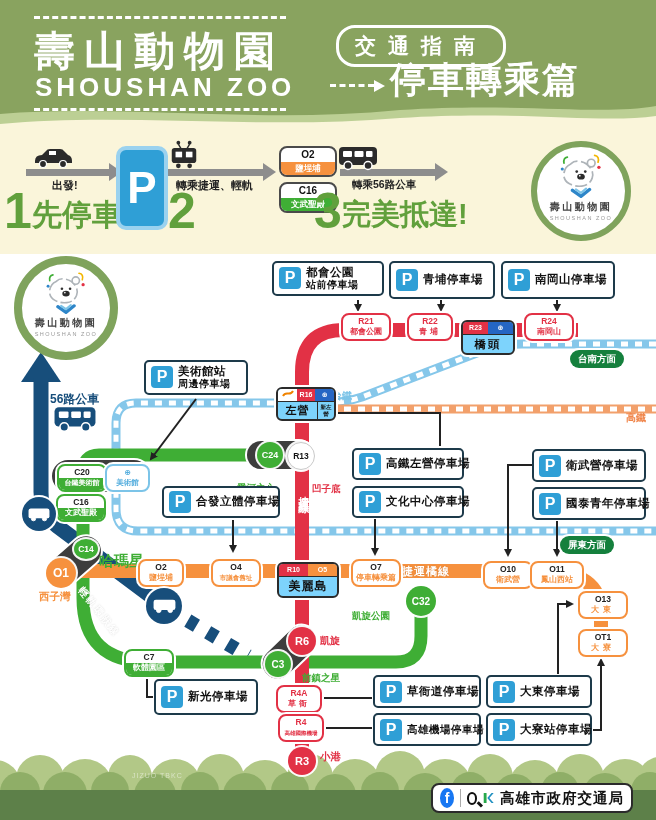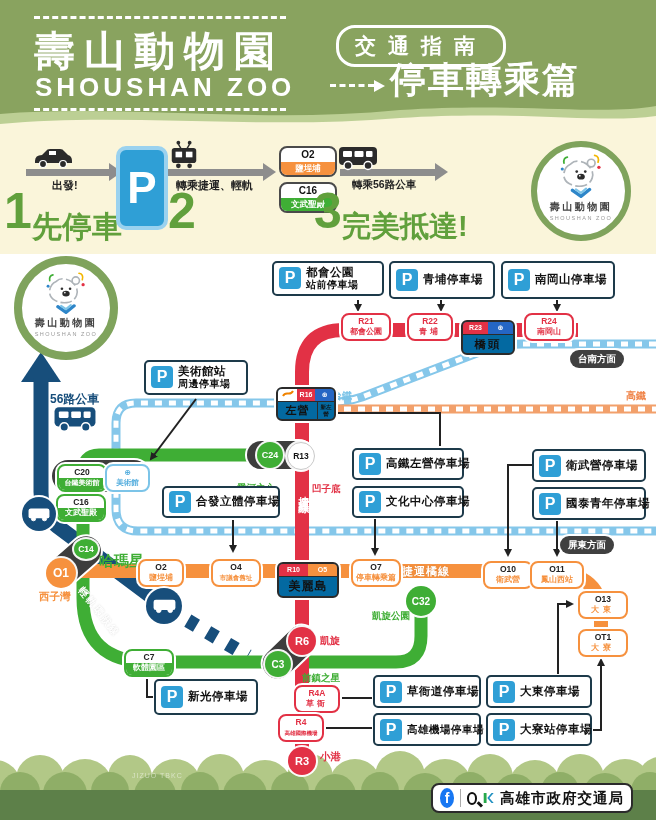--- a/index.html
+++ b/index.html
@@ -17,21 +17,21 @@
   .harrow:after{content:'';position:absolute;right:-11px;top:-7px;border-left:11px solid #fff;
                 border-top:6px solid transparent;border-bottom:6px solid transparent;}
   .htopic{position:absolute;left:390px;top:56px;font-size:36px;font-weight:900;color:#fff;letter-spacing:2px;z-index:2;white-space:nowrap;}
   
   .icn{position:absolute;z-index:3;color:#2b2b2b;}
   .sarrow{position:absolute;height:7px;background:#8d8d8d;z-index:2;}
   .sarrow:after{content:'';position:absolute;right:-12px;top:-6px;border-left:13px solid #8d8d8d;
                 border-top:9.5px solid transparent;border-bottom:9.5px solid transparent;}
   .slbl{position:absolute;font-size:11px;font-weight:bold;color:#222;z-index:3;white-space:nowrap;}
   .bignum{position:absolute;font-size:50px;font-weight:900;color:#61a03c;z-index:3;line-height:1;}
-  .bigtxt{position:absolute;font-size:30px;font-weight:900;color:#61a03c;z-index:3;line-height:1;white-space:nowrap;margin-top:12px;}
+  .bigtxt{position:absolute;font-size:30px;font-weight:900;color:#61a03c;z-index:3;line-height:1;white-space:nowrap;}
   .psign-big{position:absolute;left:116px;top:146px;width:44px;height:76px;background:#2f9fd6;border:4px solid #9ad2ef;
              border-radius:10px;color:#fff;font-weight:900;font-size:44px;display:flex;align-items:center;justify-content:center;z-index:3;}
   .sbadge{position:absolute;width:54px;border:2px solid #4a4a4a;border-radius:8px;background:#fff;overflow:hidden;z-index:3;text-align:center;}
   .sbadge .c{display:block;font-size:10px;font-weight:900;color:#111;line-height:14px;}
   .sbadge .n{display:block;font-size:8.5px;font-weight:900;color:#fff;line-height:13px;}
   .sbadge.or .n{background:#f6913e;}
   .sbadge.gr .n{background:#3fae35;}
   
   .zlogo{position:absolute;background:#fff;border-radius:50%;z-index:3;text-align:center;}
   .zlogo .znm{display:block;font-size:10px;font-weight:bold;color:#444;letter-spacing:2.5px;margin-top:-2px;}
@@ -43,29 +43,29 @@
   .circ.gr{background:#3fae35;} .circ.rd{background:#e23145;} .circ.orn{background:#f6913e;}
   .circ.wh{background:#fff;color:#111;border:1.5px solid #c9c9c9;}
   .stn{position:absolute;background:#fff;border:2.5px solid;border-radius:8px;z-index:4;text-align:center;
        box-shadow:0 0 0 2px #fff;overflow:hidden;}
   .stn .code{display:block;font-size:8.5px;font-weight:900;color:#222;line-height:11px;padding-top:1px;}
   .stn .nm{display:block;font-size:8px;font-weight:900;line-height:10.5px;padding-bottom:1px;}
   .stn.or{border-color:#f6913e;} .stn.or .nm{color:#f6913e;}
   .stn.rd{border-color:#e23145;} .stn.rd .nm{color:#e23145;} .stn.rd .code{color:#e23145;}
   .stn.gr{border-color:#3fae35;} .stn.gr .nm{background:#3fae35;color:#fff;}
   .stn.tra{border-color:#7cc4e8;} .stn.tra .nm{color:#55aede;} .stn.tra .code{color:#55aede;font-size:8px;}
-  .stnbox{position:absolute;background:#0369a1;border:2px solid #2b2b2b;border-radius:6px;z-index:4;overflow:hidden;box-shadow:0 0 0 2px #fff;}
+  .stnbox{position:absolute;background:#7dd3fc;border:2px solid #2b2b2b;border-radius:6px;z-index:4;overflow:hidden;box-shadow:0 0 0 2px #fff;}
   .chiprow{display:flex;height:12px;border-bottom:1.5px solid #2b2b2b;}
   .chip{flex:1;color:#fff;font-weight:900;font-size:7px;line-height:12px;text-align:center;}
   .chip.rd{background:#e23145;} .chip.bl{background:#2566c4;} .chip.orn{background:#f6913e;} .chip.wht{background:#fff;color:#f08300;}
   .bxnm{font-weight:900;color:#111;text-align:center;}
   .mlb{position:absolute;font-weight:900;z-index:4;white-space:nowrap;}
-  .t-gr{color:#3fae35;} .t-or{color:#f6913e;} .t-rd{color:#e23145;} .t-blu{color:#7cc4e8;} .t-hsr{color:#f0854a;} .t-nv{color:#174e7b;}
+  .t-gr{color:#3fae35;} .t-or{color:#f6913e;} .t-rd{color:#e23145;} .t-blu{color:#7cc4e8;} .t-hsr{color:#f0854a;margin-top:22px;} .t-nv{color:#174e7b;}
   .onln{color:#fff;text-shadow:0 0 2px rgba(0,0,0,.15);}
-  .dirpill{position:absolute;background:#404040;color:#fff;font-weight:900;font-size:9.5px;border-radius:10px;
+  .dirpill{position:absolute;background:#15803d;color:#fff;font-weight:900;font-size:9.5px;border-radius:10px;
            padding:2.5px 8px;z-index:4;white-space:nowrap;box-shadow:0 0 0 2px #fff;}
   .psign{position:absolute;display:flex;align-items:center;gap:5px;background:#fff;border:2.5px solid #1d3a4a;
          border-radius:5px;padding:3px 5px;z-index:5;box-sizing:border-box;}
   .psign .pbox{background:#2f9fd6;color:#fff;font-weight:900;border-radius:4px;min-width:22px;height:22px;
                display:flex;align-items:center;justify-content:center;font-size:16px;}
   .psign .lbl{font-weight:900;color:#111;font-size:11.5px;line-height:1.15;letter-spacing:.5px;white-space:nowrap;}
   .psign .lbl .l2{display:block;font-size:10px;text-align:right;}
   .buscirc{position:absolute;background:#174e7b;border-radius:50%;z-index:4;display:flex;align-items:center;justify-content:center;
            box-shadow:0 0 0 2px #fff;color:#fff;}
   .vtext{position:absolute;writing-mode:vertical-rl;text-orientation:upright;color:#fff;font-weight:900;z-index:3;letter-spacing:2px;}
@@ -417,35 +417,35 @@
     <span class="nm" style="letter-spacing:4px">大東</span>
   </div>
   <div class="stn or" style="left:578px;top:629px;width:46px">
     <span class="code">OT1</span>
     <span class="nm" style="letter-spacing:4px">大寮</span>
   </div>
 
   <div class="circ gr" style="left:406px;top:586px;width:30px;height:30px;font-size:10px">
       <span>C32</span>
     </div>
-  <div class="mlb t-gr" style="left:372px;top:610px;font-size:9.5px">凱旋公園</div>
+  <div class="mlb t-gr" style="left:352px;top:610px;font-size:9.5px">凱旋公園</div>
   <div class="circ rd" style="left:288px;top:627px;width:28px;height:28px;font-size:11px">
       <span>R6</span>
     </div>
   <div class="mlb t-rd" style="left:320px;top:634px;font-size:10px">凱旋</div>
   <div class="circ gr" style="left:265px;top:651px;width:26px;height:26px;font-size:10px">
       <span>C3</span>
     </div>
   <div class="mlb t-gr" style="left:302px;top:672px;font-size:9.5px">前鎮之星</div>
   <div class="stn gr" style="left:124px;top:649px;width:46px">
     <span class="code">C7</span>
     <span class="nm">軟體園區</span>
   </div>
 
-  <div class="stn rd" style="left:294px;top:685px;width:42px">
+  <div class="stn rd" style="left:276px;top:685px;width:42px">
     <span class="code">R4A</span>
     <span class="nm" style="letter-spacing:3px">草衙</span>
   </div>
   <div class="stn rd" style="left:278px;top:714px;width:42px">
     <span class="code">R4</span>
     <span class="nm" style="font-size:5.5px">高雄國際機場</span>
   </div>
   <div class="circ rd" style="left:288px;top:747px;width:28px;height:28px;font-size:11px">
       <span>R3</span>
     </div>

